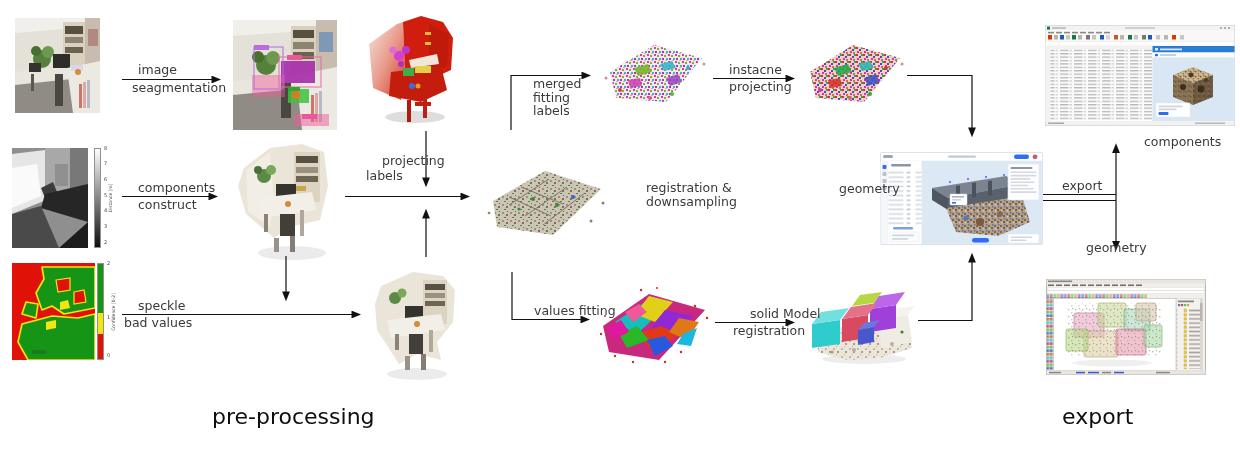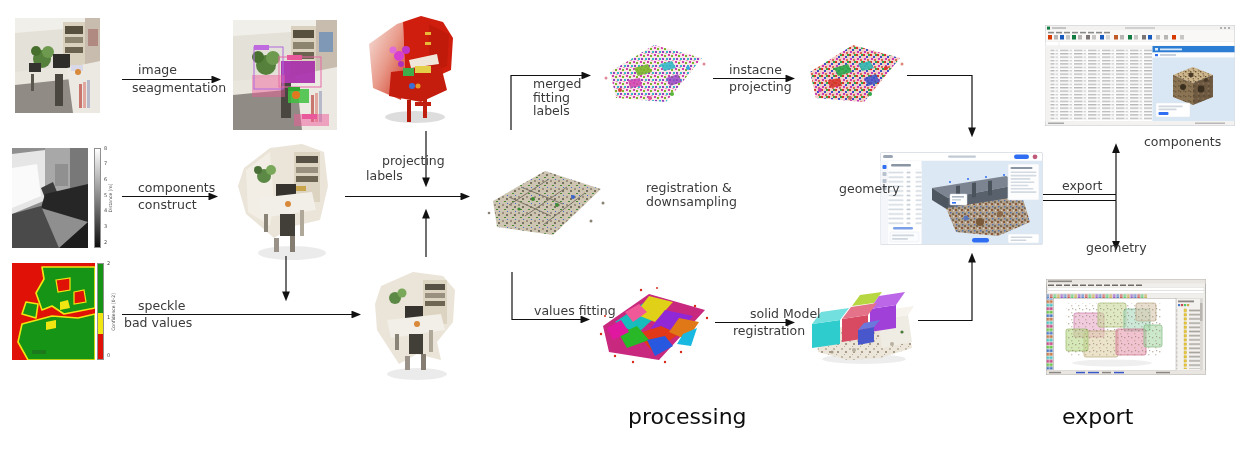--- a/index.html
+++ b/index.html
@@ -667,16 +667,16 @@
 
   <div class="lbl" style="left:518px;top:305px">values fitting</div>
 
   <div class="lbl" style="left:734px;top:308px">solid Model</div>
   <div class="lbl" style="left:717px;top:324.5px">registration</div>
 
   <div class="lbl" style="left:1046px;top:180px">export</div>
   <div class="lbl" style="left:1128px;top:136px">components</div>
   <div class="lbl" style="left:1070px;top:242px">geometry</div>
 
-  <div class="stage" style="left:628px">processing</div>
+  <div class="stage" style="left:212px">pre-processing</div>
   <div class="stage" style="left:1062px">export</div>
 
 </div>
 
 </body></html>

